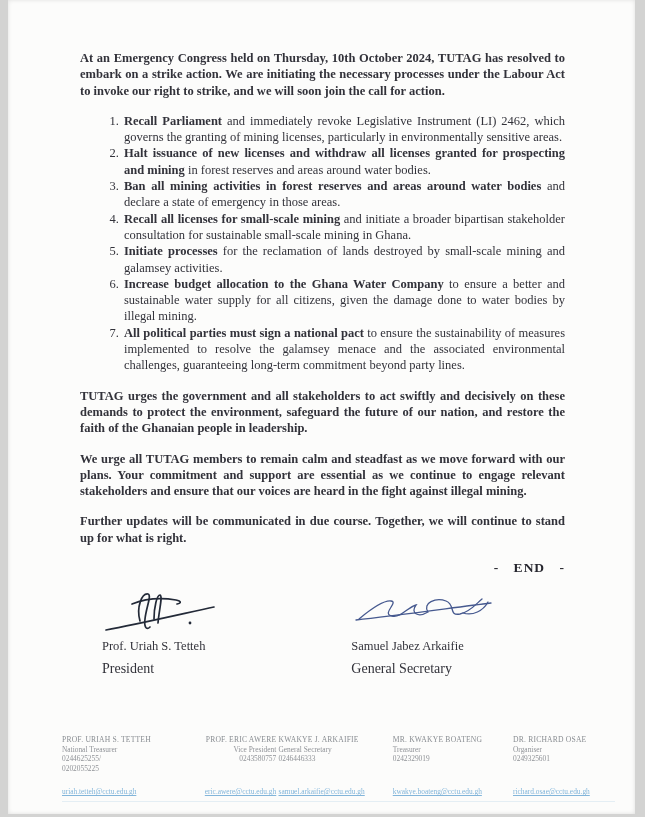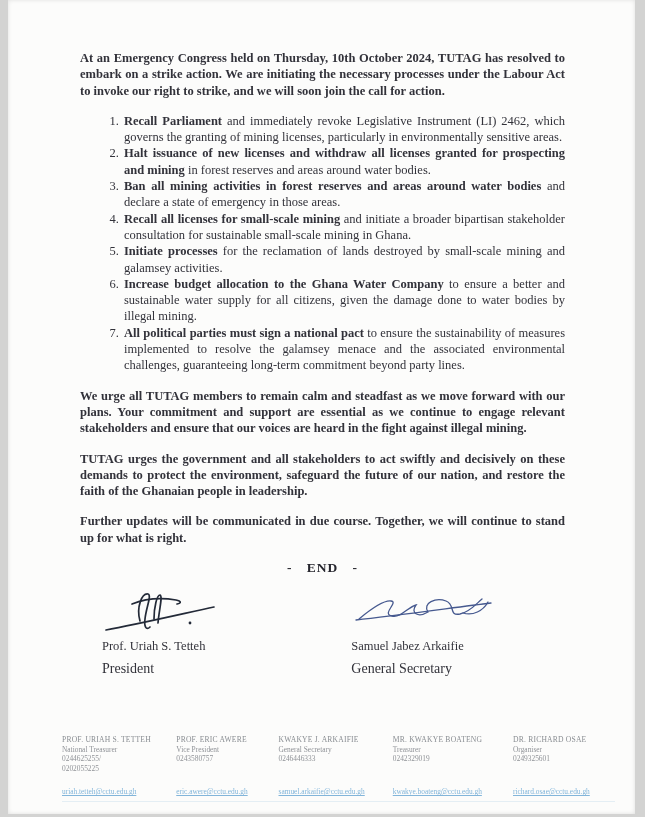--- a/index.html
+++ b/index.html
@@ -28,21 +28,21 @@
     margin: 0 0 14px 0;
     padding: 0 0 0 42px;
   }
   ol.demands li {
     margin: 0;
     padding-left: 2px;
     text-align: justify;
   }
   ol.demands li b { font-weight: bold; }
   .end-marker {
-    text-align: center;
+    text-align: right;
     font-weight: bold;
     font-size: 13.5px;
     letter-spacing: 1px;
     word-spacing: 10px;
     margin: 12px 0 10px 0;
     color: #26262e;
   }
   .signatures {
     display: flex;
     margin-top: 10px;
@@ -64,21 +64,21 @@
   .f-col {
     display: flex;
     flex-direction: column;
     color: #8f9297;
     font-size: 7.4px;
     line-height: 9.6px;
     text-align: left;
     min-height: 62px;
   }
   .f-col-0 { width: 112px; }
-  .f-col-1 { width: 100px; }
+  .f-col-1 { width: 100px; text-align: right; }
   .f-col-2 { width: 112px; }
   .f-col-3 { width: 118px; }
   .f-col-4 { width: 102px; }
   .f-name { font-size: 7.6px; color: #898d92; letter-spacing: 0.2px; }
   .f-email {
     margin-top: auto;
     color: #82b5da;
     text-decoration: underline;
     text-decoration-color: #82b5da;
     cursor: pointer;
@@ -95,22 +95,22 @@
     <ol class="demands">
       <li><b>Recall Parliament</b><span> and immediately revoke Legislative Instrument (LI) 2462, which governs the granting of mining licenses, particularly in environmentally sensitive areas.</span></li>
       <li><b>Halt issuance of new licenses and withdraw all licenses granted for prospecting and mining</b><span> in forest reserves and areas around water bodies.</span></li>
       <li><b>Ban all mining activities in forest reserves and areas around water bodies</b><span> and declare a state of emergency in those areas.</span></li>
       <li><b>Recall all licenses for small-scale mining</b><span> and initiate a broader bipartisan stakeholder consultation for sustainable small-scale mining in Ghana.</span></li>
       <li><b>Initiate processes</b><span> for the reclamation of lands destroyed by small-scale mining and galamsey activities.</span></li>
       <li><b>Increase budget allocation to the Ghana Water Company</b><span> to ensure a better and sustainable water supply for all citizens, given the damage done to water bodies by illegal mining.</span></li>
       <li><b>All political parties must sign a national pact</b><span> to ensure the sustainability of measures implemented to resolve the galamsey menace and the associated environmental challenges, guaranteeing long-term commitment beyond party lines.</span></li>
     </ol>
 
+    <p class="para">TUTAG urges the government and all stakeholders to act swiftly and decisively on these demands to protect the environment, safeguard the future of our nation, and restore the faith of the Ghanaian people in leadership.</p>
     <p class="para">We urge all TUTAG members to remain calm and steadfast as we move forward with our plans. Your commitment and support are essential as we continue to engage relevant stakeholders and ensure that our voices are heard in the fight against illegal mining.</p>
-    <p class="para">TUTAG urges the government and all stakeholders to act swiftly and decisively on these demands to protect the environment, safeguard the future of our nation, and restore the faith of the Ghanaian people in leadership.</p>
     <p class="para">Further updates will be communicated in due course. Together, we will continue to stand up for what is right.</p>
 
     <div class="end-marker">- END -</div>
 
     <div class="signatures">
       <div class="sig-block left">
         <div class="sig-img">
           <svg width="130" height="52" viewBox="0 0 130 52">
             <g fill="none" stroke="#232a38" stroke-width="1.7" stroke-linecap="round">
               <path d="M4 44 C 32 39, 84 27, 112 21"></path>

